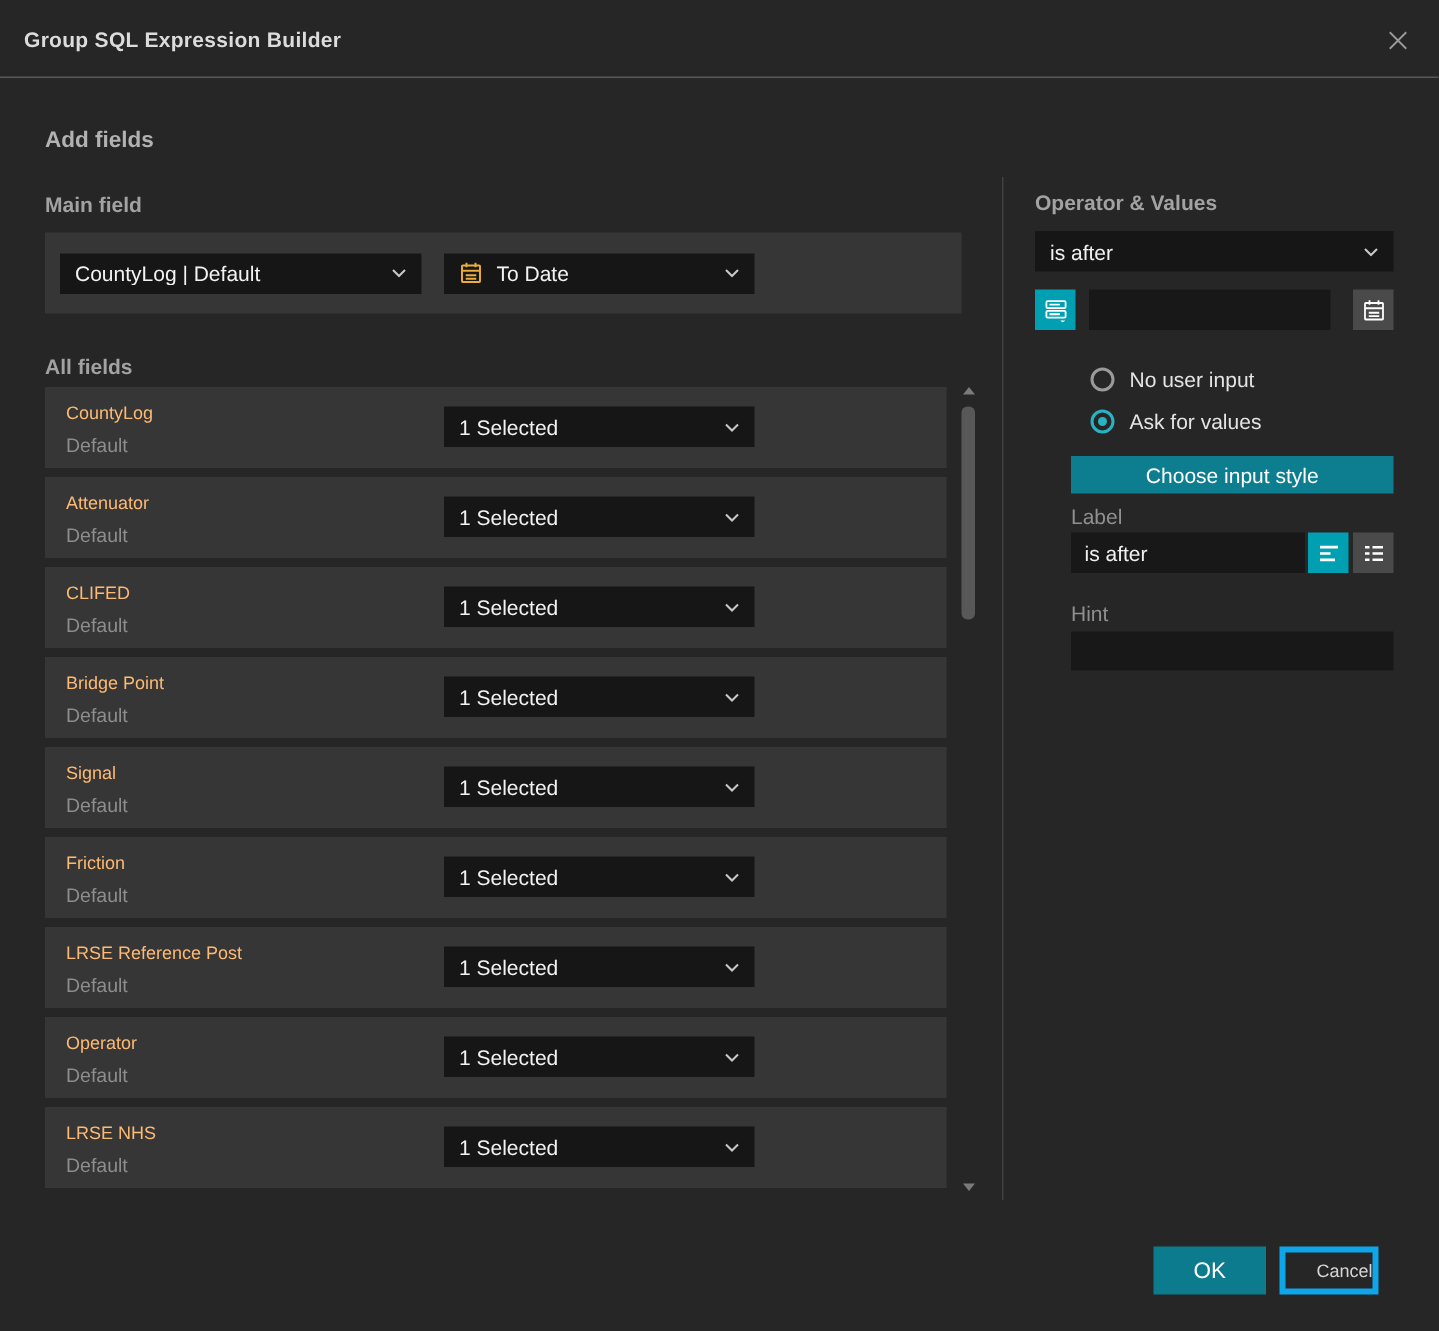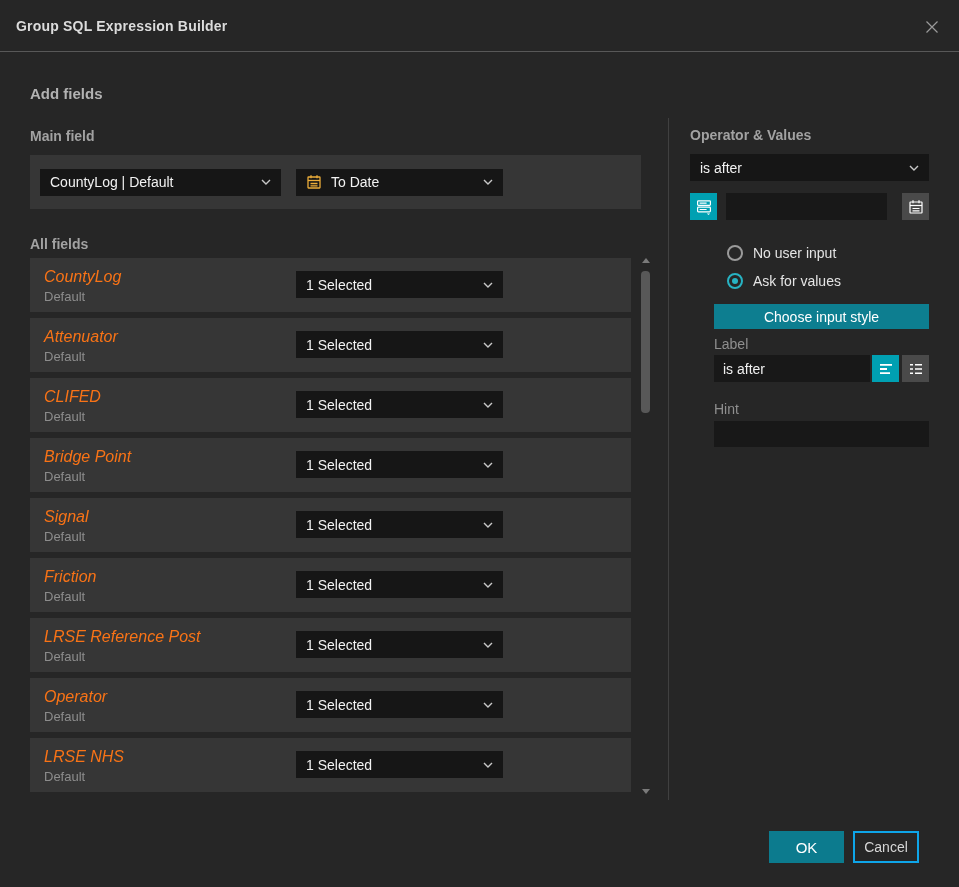--- a/index.html
+++ b/index.html
@@ -42,21 +42,21 @@
     background:#363636; display:flex; align-items:center;
   }
   .main-panel .sel-field { position:absolute; left:10px; width:241px; }
   .main-panel .sel-date  { position:absolute; left:266px; width:207px; }
   .sel-date .cal { margin-right:9px; display:flex; color:#ecad3a; }
   
   .field-list { position:absolute; left:30px; top:258px; width:601px; }
   .field-row {
     background:#363636; height:54px; margin-bottom:6px; position:relative;
   }
-  .field-name { position:absolute; left:14px; top:10px; font-size:16px; color:#f97316;font-style:italic; }
+  .field-name { position:absolute; left:14px; top:10px; font-size:12px; color:#fdba74; }
   .field-sub  { position:absolute; left:14px; top:31px; font-size:13px; color:#8d8d8d; }
   .field-row .select { position:absolute; left:266px; top:13px; width:207px; }
   
   .scrollbar { position:absolute; left:640px; top:256px; width:12px; height:540px; }
   .sb-up, .sb-down {
     position:absolute; left:2px; width:0; height:0; cursor:pointer;
     border-left:4px solid transparent; border-right:4px solid transparent;
   }
   .sb-up   { top:2px;    border-bottom:5px solid #7a7a7a; }
   .sb-down { bottom:2px; border-top:5px solid #7a7a7a; }
@@ -118,22 +118,22 @@
     font-family:"Liberation Sans", sans-serif;
   }
   
   .ok-btn {
     position:absolute; left:769px; top:831px; width:75px; height:32px;
     background:#0c7b8e; border:none; color:#ffffff; font-size:15px;
     cursor:pointer; font-family:"Liberation Sans", sans-serif;
   }
   .cancel-btn {
     position:absolute; left:853px; top:831px; width:66px; height:32px;
-    background:transparent; border:2px solid #0ea5e9; color:#d6d6d6; font-size:14px;
-    cursor:pointer; font-family:"Liberation Sans", sans-serif;
+    background:transparent; border:4px solid #0ea5e9; color:#d6d6d6; font-size:12px;
+    cursor:pointer; font-family:"Liberation Sans", sans-serif;text-align:right;
   }
   svg { display:block; }
 </style>
 </head>
 <body>
 
 <div class="titlebar">
   <div class="title">Group SQL Expression Builder</div>
   <div class="close-btn">
     <svg width="16" height="16" viewBox="0 0 16 16">

